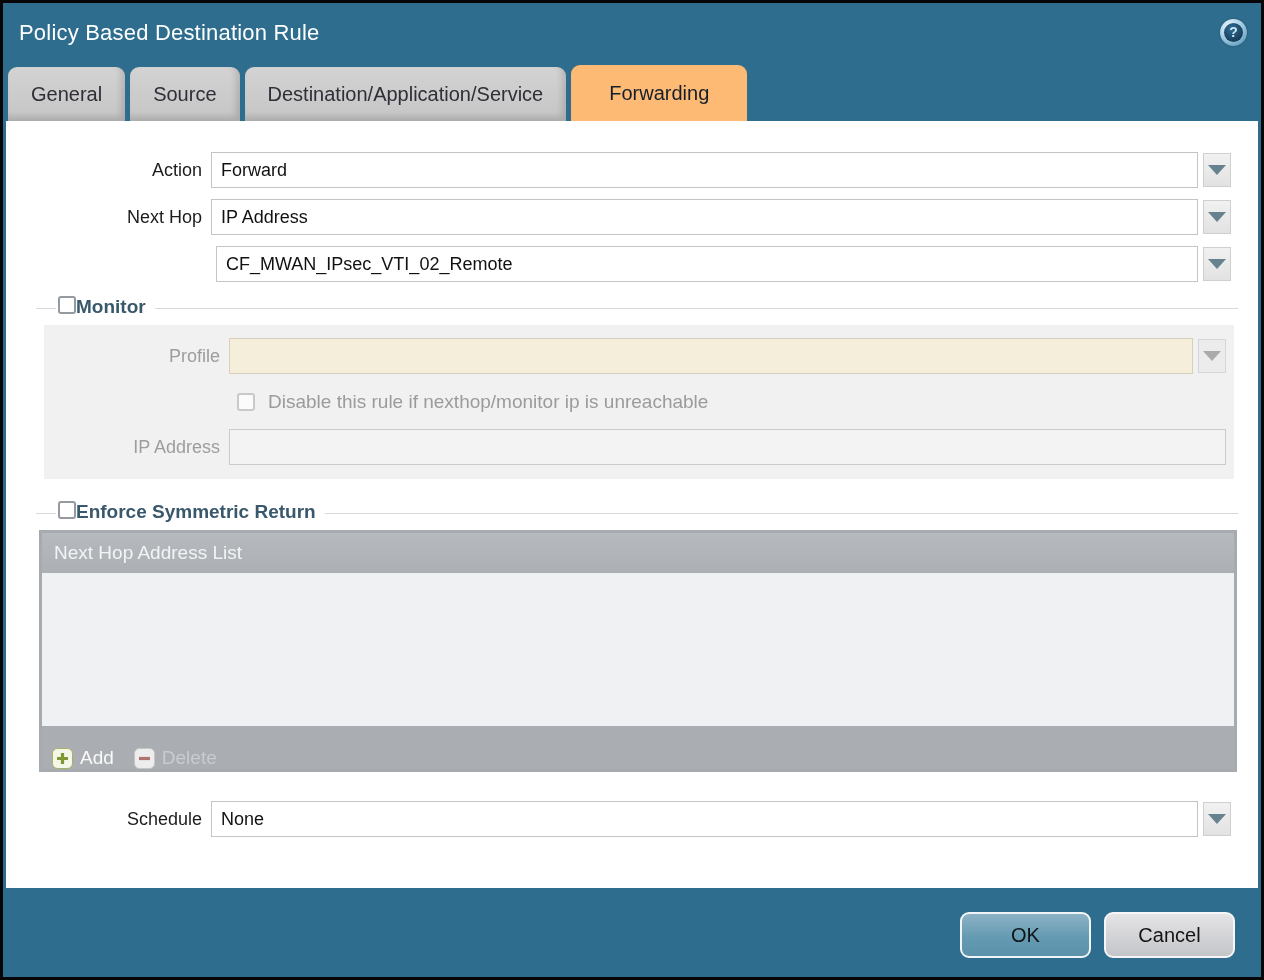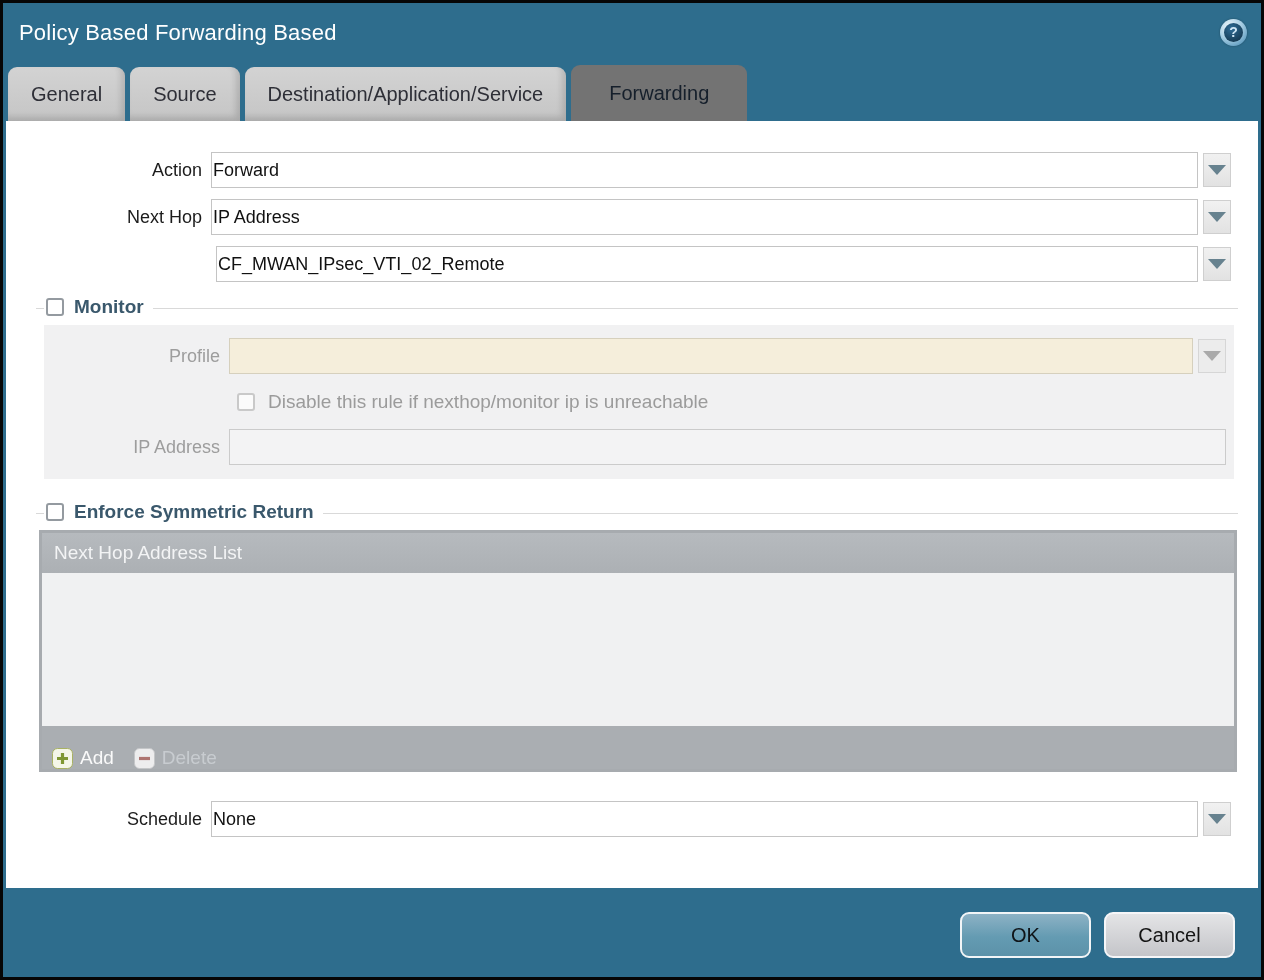--- a/index.html
+++ b/index.html
@@ -30,54 +30,54 @@
   .tabs { height:59px; display:flex; align-items:flex-end; padding-left:5px; gap:5px; }
   .tab {
     height:54px; display:flex; align-items:center; justify-content:center;
     padding:0 23px; font-size:20px; color:#2e2f37;
     background:linear-gradient(#d3d3d3,#c5c5c5);
     border-radius:9px 9px 0 0; cursor:pointer;
     box-shadow: inset -4px -4px 6px rgba(0,0,0,.14);
     white-space:nowrap;
   }
   .tab.active {
-    height:56px; background:#737373; color:#151f2b;
+    height:56px; background:#fdba74; color:#151f2b;
     box-shadow:none; padding:0 38px;
   }
 
   
   .content {
     background:#ffffff; margin:0 3px; height:767px; position:relative;
     font-size:18px; color:#1d1d1d; overflow:hidden;
   }
 
   .row { display:flex; align-items:center; margin:11px 27px 0 0; }
   .row.first { margin-top:31px; }
   .row .lbl { width:205px; text-align:right; padding-right:9px; font-size:18px; color:#1c1c1c; flex:none; }
   .field { flex:1; display:flex; align-items:center; }
   .field.indent { margin-left:5px; }
   .tbox {
     flex:1; height:36px; border:1px solid #c4c4c4; background:#ffffff;
-    display:flex; align-items:center; padding:0 1px; font-size:18px; color:#111; cursor:text;
+    display:flex; align-items:center; padding:0 9px; font-size:18px; color:#111; cursor:text;
     white-space:nowrap; overflow:hidden;
   }
   .dd-btn {
     width:28px; height:34px; margin-left:5px; flex:none;
     background:linear-gradient(#f1f1f1,#e2e2e2); border:1px solid #cfcfcf;
     display:flex; align-items:center; justify-content:center; cursor:pointer;
   }
   .dd-arrow { width:0; height:0; border-left:9px solid transparent; border-right:9px solid transparent; border-top:10px solid #67828f; }
   .dd-btn.disabled { background:#ececec; border-color:#d6d6d6; cursor:default; }
   .dd-btn.disabled .dd-arrow { border-top-color:#aaaaaa; }
 
   
   .group { margin:26px 20px 0 30px; border-top:1px solid #d9d9d9; position:relative; }
   .group-legend {
-    position:absolute; top:-13px; left:8px; background:#ffffff; padding:0 9px 0 2px;
-    display:flex; align-items:center; gap:10px;
+    position:absolute; top:-13px; left:20px; background:#ffffff; padding:0 9px 0 2px;
+    display:flex; align-items:flex-start; gap:0;
   }
   .legend-text { font-size:19px; font-weight:bold; color:#3a586c; }
   .checkbox {
     width:18px; height:18px; border:2px solid #949aa0; border-radius:3px; background:#fff; cursor:pointer; flex:none;
   }
   .checkbox.disabled { border-color:#c9c9c9; background:#fbfbfb; cursor:default; }
 
   .panel { background:#f1f1f2; margin:16px 4px 0 8px; padding:13px 8px 14px 0; }
   .m-row { display:flex; align-items:center; }
   .m-row .lbl { width:185px; text-align:right; padding-right:9px; font-size:18px; color:#9d9d9d; flex:none; }
@@ -110,21 +110,21 @@
   }
   .btn.ok { background:linear-gradient(#8db2c5,#649bb2 55%,#5c92a9); }
   .btn.cancel { background:linear-gradient(#e4e4e6,#c4c5c9); border-color:#f6f6f8; color:#141414; }
 </style>
 </head>
 <body>
 
 <div class="dialog">
 
   <div class="titlebar">
-    <div class="title">Policy Based Forwarding Based</div>
+    <div class="title">Policy Based Destination Rule</div>
     <div class="help-icon">
       <div class="inner">?</div>
     </div>
   </div>
 
   <div class="tabs">
     <div class="tab">General</div>
     <div class="tab">Source</div>
     <div class="tab">Destination/Application/Service</div>
     <div class="tab active">Forwarding</div>

